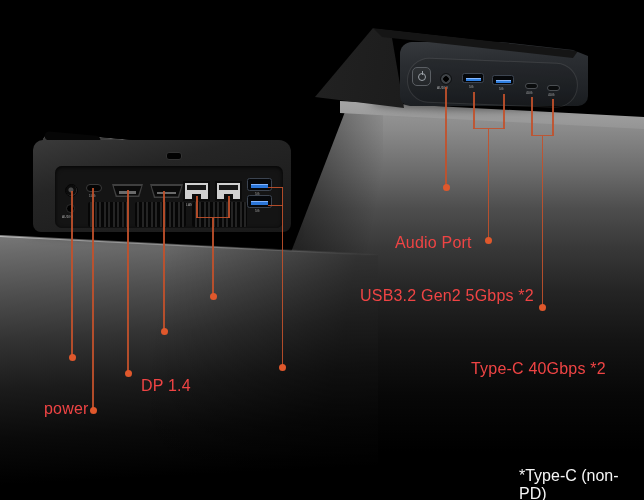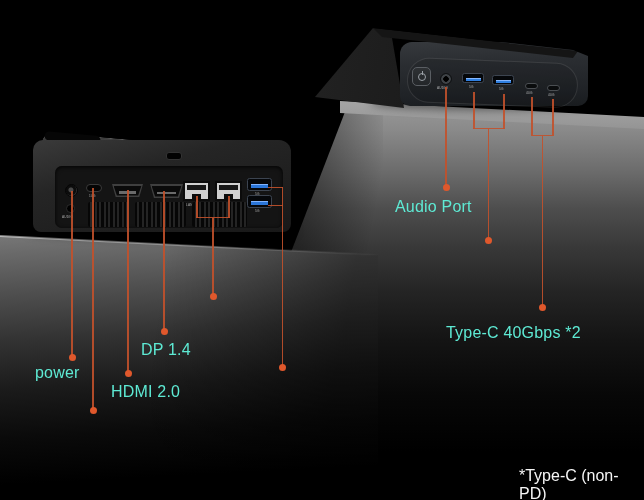--- a/index.html
+++ b/index.html
@@ -95,21 +95,21 @@
     border:1px solid #101214;}
   .rd-usba{width:22px;height:10.5px;background:#05070a;border:1px solid #3c4450;border-radius:2.5px;}
   .rd-usba .tongue{left:2.5px;right:2.5px;top:4px;height:3.5px;background:#2f7fe0;border-top:1px solid #85b7ff;}
   .rd-usba1{left:162px;top:72.5px;} .rd-usba2{left:192px;top:74.5px;}
   .rd-usbc{width:13.5px;height:6px;border-radius:3px;background:#0a0c0d;border:1px solid #4a4e52;}
   .rd-usbc1{left:224.5px;top:83px;} .rd-usbc2{left:246.5px;top:85px;}
 
   
   .cl{background:rgba(194,81,43,.9);}
   .cdot{width:7px;height:7px;border-radius:50%;background:#e0582c;}
-  .clabel{color:#5eead4;font-size:16px;line-height:19px;white-space:pre;letter-spacing:.2px;}
+  .clabel{color:#ef4444;font-size:16px;line-height:19px;white-space:pre;letter-spacing:.2px;margin-top:36px;}
   .footnote{color:#f5f5f5;font-size:16px;}
 </style>
 </head>
 <body>
 
 <div id="stage">
 
   <div class="ped-front"></div>
   <div class="ped-left-shade"></div>
   <div class="ped-top-band"></div>
@@ -221,20 +221,20 @@
   <div class="cl" style="left:473.3px;top:127.5px;width:31.5px;height:1.5px;"></div>
   <div class="cl" style="left:487.5px;top:129px;width:1.5px;height:111px;"></div>
   <div class="cdot" style="left:484.7px;top:236.5px;"></div>
 
   <div class="cl" style="left:531.3px;top:97px;width:1.5px;height:38px;"></div>
   <div class="cl" style="left:552.3px;top:99px;width:1.5px;height:36px;"></div>
   <div class="cl" style="left:531.3px;top:134.5px;width:22.5px;height:1.5px;"></div>
   <div class="cl" style="left:541.8px;top:136px;width:1.5px;height:171px;"></div>
   <div class="cdot" style="left:539px;top:303.5px;"></div>
 
-  <div class="clabel" style="left:35px;top:363px;">power</div>
-  <div class="clabel" style="left:111px;top:382px;">HDMI 2.0</div>
+  <div class="clabel" style="left:44px;top:363px;">power</div>
   <div class="clabel" style="left:141px;top:340px;">DP 1.4</div>
   <div class="clabel" style="left:395px;top:197px;">Audio Port</div>
-  <div class="clabel" style="left:446px;top:323px;">Type-C 40Gbps *2</div>
+  <div class="clabel" style="left:360px;top:250px;">USB3.2 Gen2 5Gbps *2</div>
+  <div class="clabel" style="left:471px;top:323px;">Type-C 40Gbps *2</div>
 
   <div class="footnote" style="left:519px;top:467px;">*Type-C (non-PD)</div>
 </div>
 
 </body></html>

